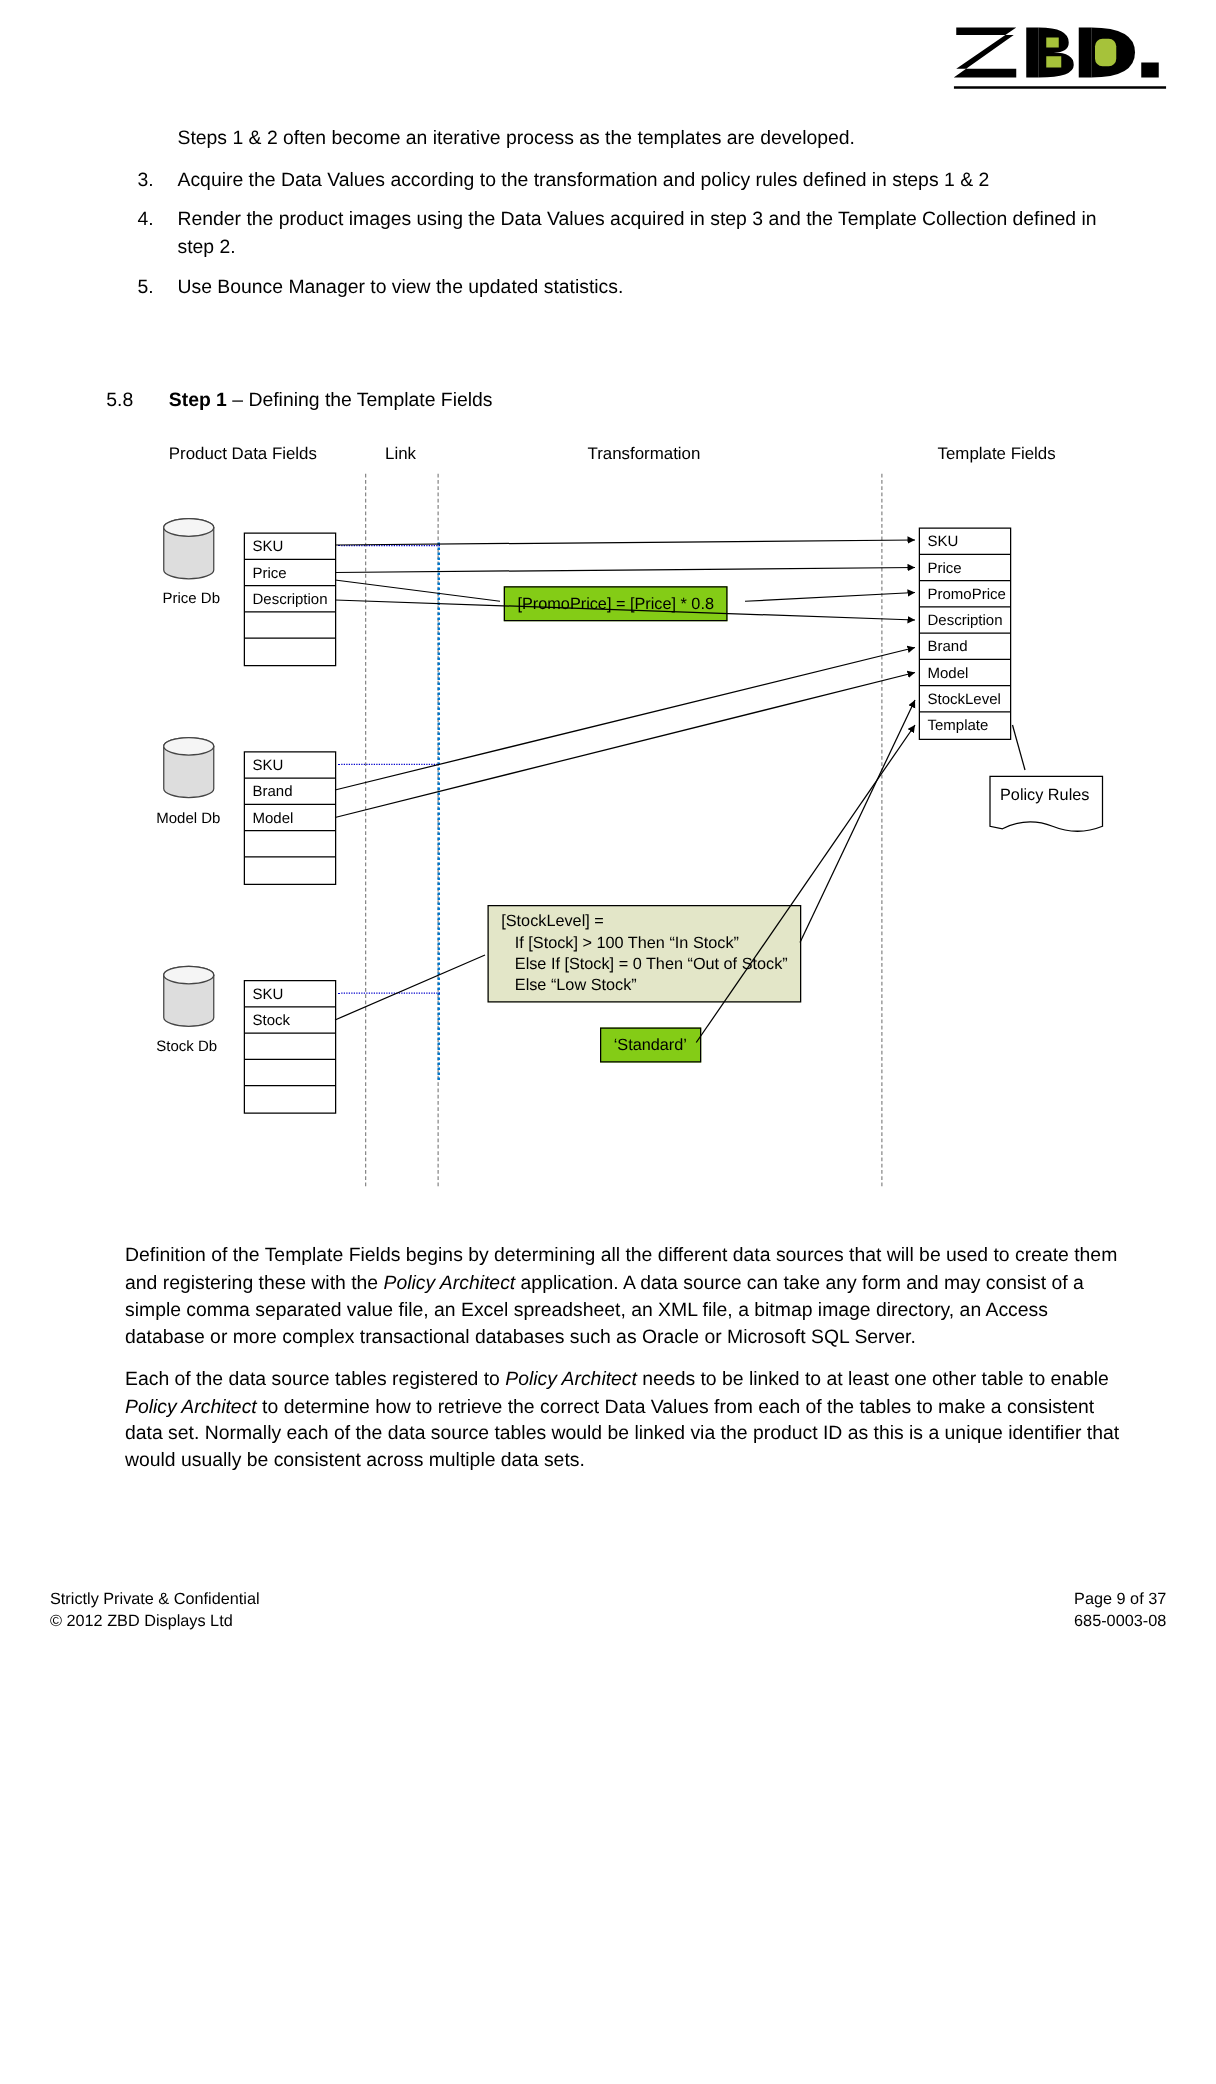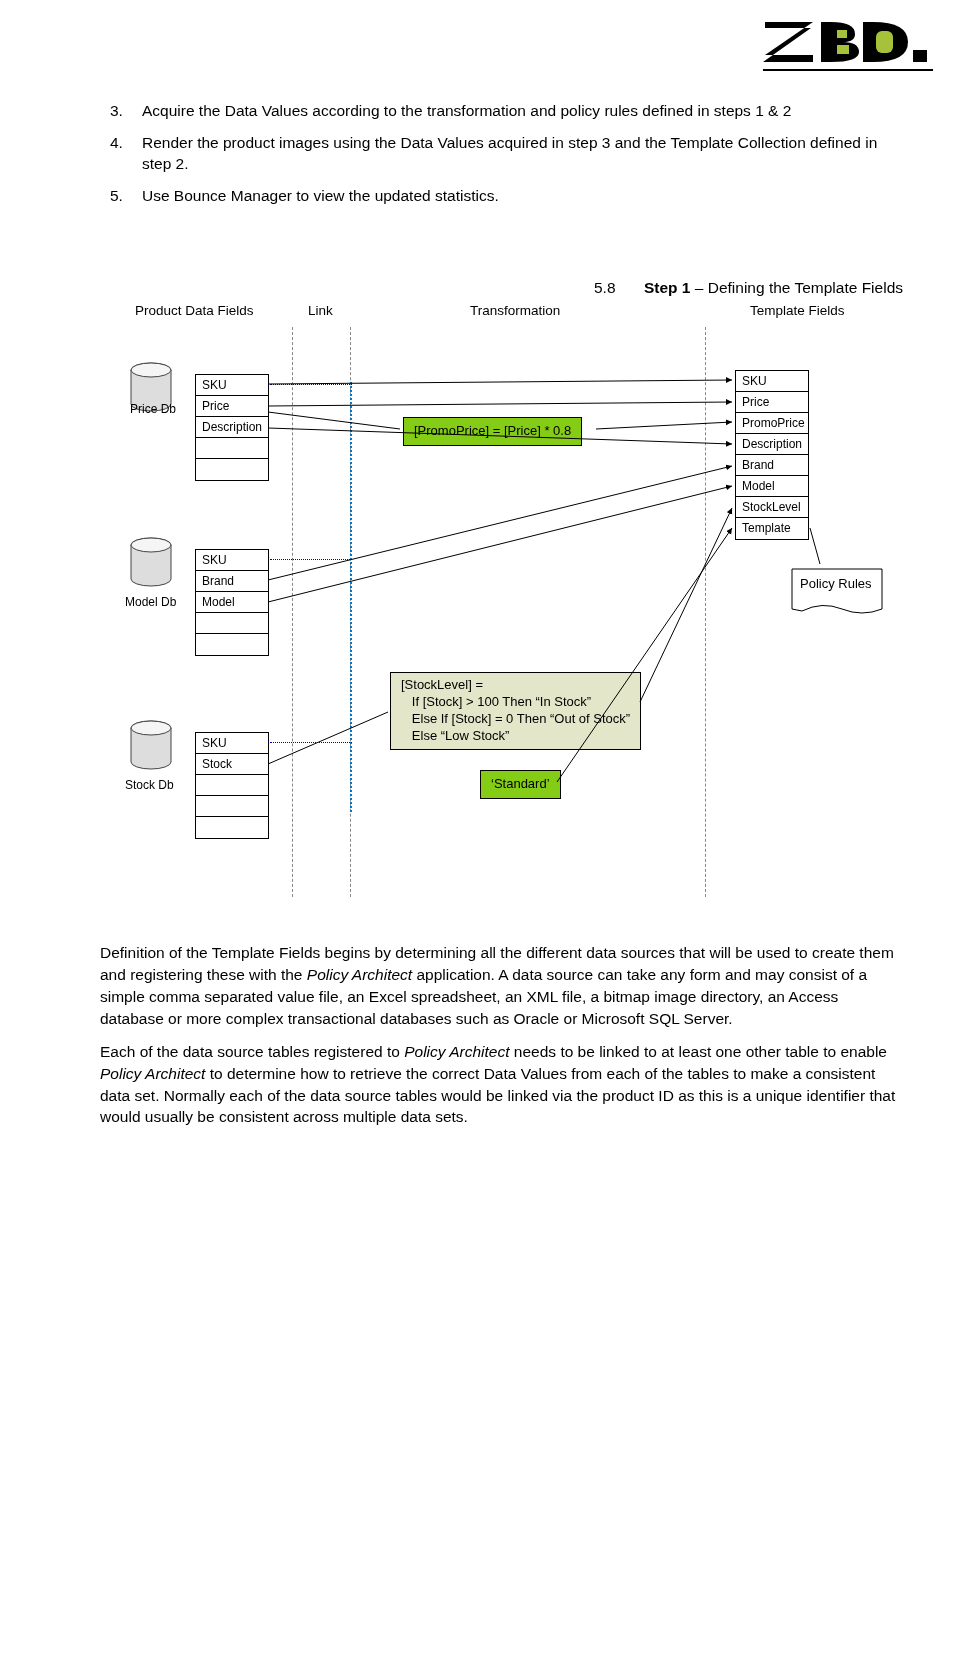--- a/index.html
+++ b/index.html
@@ -4,21 +4,21 @@
 <style>
   * { box-sizing: border-box; margin: 0; padding: 0; }
   body { width: 973px; font-family: Verdana, Arial, sans-serif; font-size: 15.5px; color: #000; background: #fff; padding: 0; }
   .page { width: 973px; position: relative; padding: 20px 40px 40px 40px; }
   .logo { position: absolute; right: 40px; top: 20px; }
   .content { margin-top: 80px; margin-left: 60px; margin-right: 30px; line-height: 1.4; }
   .intro-note { margin-left: 42px; margin-bottom: 12px; }
   .list-item { display: flex; margin-bottom: 10px; }
   .list-num { width: 32px; margin-left: 10px; }
   .list-body { flex: 1; }
-  .section-head { margin-top: 70px; margin-bottom: 4px; display: flex; justify-content: flex-end; }
+  .section-head { margin-top: 70px; margin-bottom: 22px; display: flex; }
   .section-num { width: 50px; margin-left:-15px; }
   .section-title { font-weight: bold; }
   .section-rest { font-weight: normal; }
   .diagram { position: relative; width: 100%; height: 620px; margin: 0 35px 20px 0; font-family: Arial, sans-serif; font-size: 12px; }
   .dglabel { position: absolute; font-size: 13.5px; }
   .vdash { position: absolute; border-left: 1px dashed #888; height: 560px; top: 25px; }
   .cyl { position: absolute; width: 42px; }
   .cyl svg { width: 42px; height: 52px; }
   .dblabel { position: absolute; font-size: 12px; }
   .ftable { position: absolute; border: 1px solid #000; background: #fff; font-size: 12px; }
@@ -48,20 +48,21 @@
       <rect x="74" y="25" width="12" height="9" fill="#a6c23a"></rect>
       <rect x="100" y="2" width="10" height="40" fill="#000"></rect>
       <path d="M110 2 Q145 2 145 22 Q145 42 110 42 Z" fill="#000"></path>
       <rect x="113" y="11" width="17" height="22" rx="6" fill="#a6c23a"></rect>
       <rect x="150" y="30" width="14" height="12" fill="#000"></rect>
       <line x1="0" y1="50" x2="170" y2="50" stroke="#000" stroke-width="2"></line>
     </svg>
   </div>
 
   <div class="content">
+    <p class="intro-note">Steps 1 &amp; 2 often become an iterative process as the templates are developed.</p>
 
     <div class="list-item">
       <div class="list-num">3.</div>
       <div class="list-body">Acquire the Data Values according to the transformation and policy rules defined in steps 1 &amp; 2</div>
     </div>
     <div class="list-item">
       <div class="list-num">4.</div>
       <div class="list-body">Render the product images using the Data Values acquired in step 3 and the Template Collection defined in step 2.</div>
     </div>
     <div class="list-item">
@@ -92,21 +93,21 @@
       <div class="dotline" style="left:170px;top:257px;width:82px;"></div>
       <div class="dotline" style="left:170px;top:440px;width:82px;"></div>
 
       <div class="cyl" style="left:30px;top:60px;">
         <svg viewBox="0 0 42 52">
             <ellipse cx="21" cy="8" rx="20" ry="7" fill="#eee" stroke="#444"></ellipse>
             <path d="M1 8 L1 42 A20 7 0 0 0 41 42 L41 8" fill="#ddd" stroke="#444"></path>
             <ellipse cx="21" cy="8" rx="20" ry="7" fill="#f5f5f5" stroke="#444"></ellipse>
           </svg>
       </div>
-      <div class="dblabel" style="left:30px;top:99px;">Price Db</div>
+      <div class="dblabel" style="left:30px;top:116px;">Price Db</div>
       <div class="ftable" style="left:95px;top:72px;">
         <div>SKU</div>
         <div>Price</div>
         <div>Description</div>
         <div></div>
         <div></div>
       </div>
 
       <div class="cyl" style="left:30px;top:235px;">
         <svg viewBox="0 0 42 52">
@@ -192,14 +193,24 @@
 
     <p class="body-p">
       <span>Definition of the Template Fields begins by determining all the different data sources that will be used to create them and registering these with the </span><em>Policy Architect</em><span> application. A data source can take any form and may consist of a simple comma separated value file, an Excel spreadsheet, an XML file, a bitmap image directory, an Access database or more complex transactional databases such as Oracle or Microsoft SQL Server.</span>
     </p>
     <p class="body-p">
       <span>Each of the data source tables registered to </span><em>Policy Architect</em><span> needs to be linked to at least one other table to enable </span><em>Policy Architect</em><span> to determine how to retrieve the correct Data Values from each of the tables to make a consistent data set. Normally each of the data source tables would be linked via the product ID as this is a unique identifier that would usually be consistent across multiple data sets.</span>
     </p>
 
   </div>
 
+  <div class="footer">
+    <div class="footer-col">
+      <div>Strictly Private &amp; Confidential</div>
+      <div>© 2012 ZBD Displays Ltd</div>
+    </div>
+    <div class="footer-col footer-r">
+      <div>Page 9 of 37</div>
+      <div>685-0003-08</div>
+    </div>
+  </div>
 
 </div>
 
 </body></html>

